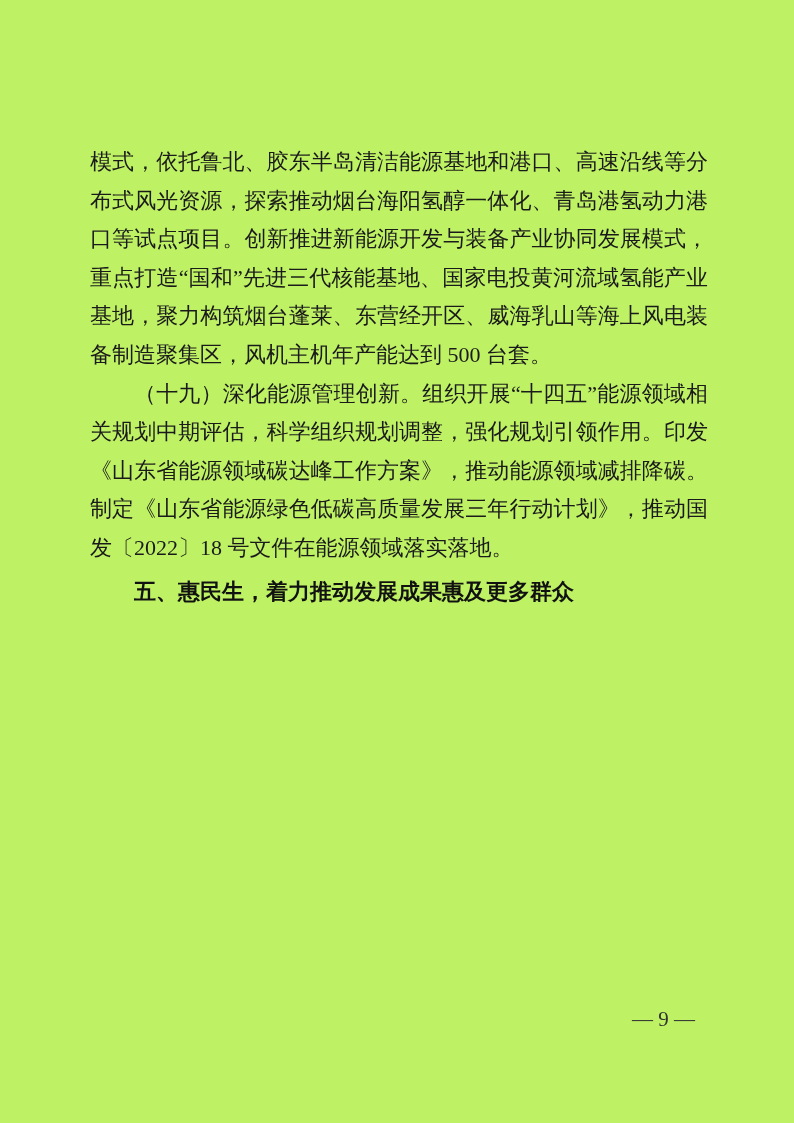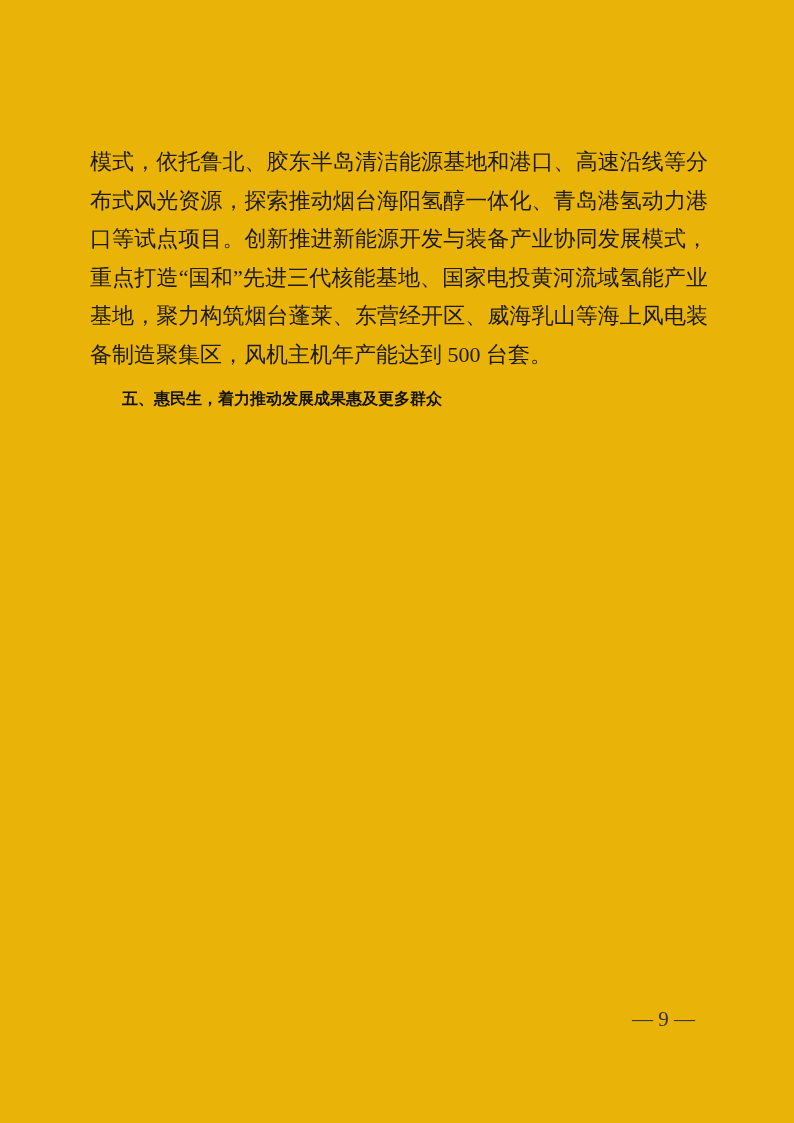--- a/index.html
+++ b/index.html
@@ -4,21 +4,21 @@
 <style>
   html, body {
     margin: 0;
     padding: 0;
     background: #ffffff;
   }
   .page {
     position: relative;
     width: 794px;
     height: 1123px;
-    background: #eab308;
+    background: #bef264;
     color: #000000;
     font-family: "Liberation Serif", serif;
     overflow: hidden;
   }
   .content {
     position: absolute;
     left: 90px;
     top: 143px;
     width: 618px;
   }
@@ -31,21 +31,21 @@
     word-break: break-all;
     text-indent: 2em;
     letter-spacing: 0;
     color: #1a1a1a;
   }
   p.no-indent {
     text-indent: 0;
   }
   h2.section-heading {
     margin: 5px 0 0 0;
-    font-size: 16px;
+    font-size: 22px;
     line-height: 38.6px;
     font-weight: bold;
     text-indent: 2em;
     font-family: "Liberation Sans", sans-serif;
     color: #111111;
   }
   .page-number {
     position: absolute;
     top: 1007px;
     right: 99px;
@@ -55,16 +55,17 @@
     font-family: "Liberation Serif", serif;
     white-space: pre;
   }
 </style>
 </head>
 <body>
 
 <div class="page">
   <div class="content">
     <p class="body-para no-indent">模式，依托鲁北、胶东半岛清洁能源基地和港口、高速沿线等分布式风光资源，探索推动烟台海阳氢醇一体化、青岛港氢动力港口等试点项目。创新推进新能源开发与装备产业协同发展模式，重点打造“国和”先进三代核能基地、国家电投黄河流域氢能产业基地，聚力构筑烟台蓬莱、东营经开区、威海乳山等海上风电装备制造聚集区，风机主机年产能达到 500 台套。</p>
+    <p class="body-para">（十九）深化能源管理创新。组织开展“十四五”能源领域相关规划中期评估，科学组织规划调整，强化规划引领作用。印发《山东省能源领域碳达峰工作方案》，推动能源领域减排降碳。制定《山东省能源绿色低碳高质量发展三年行动计划》，推动国发〔2022〕18 号文件在能源领域落实落地。</p>
     <h2 class="section-heading">五、惠民生，着力推动发展成果惠及更多群众</h2>
   </div>
   <div class="page-number">— 9 —</div>
 </div>
 
 </body></html>

